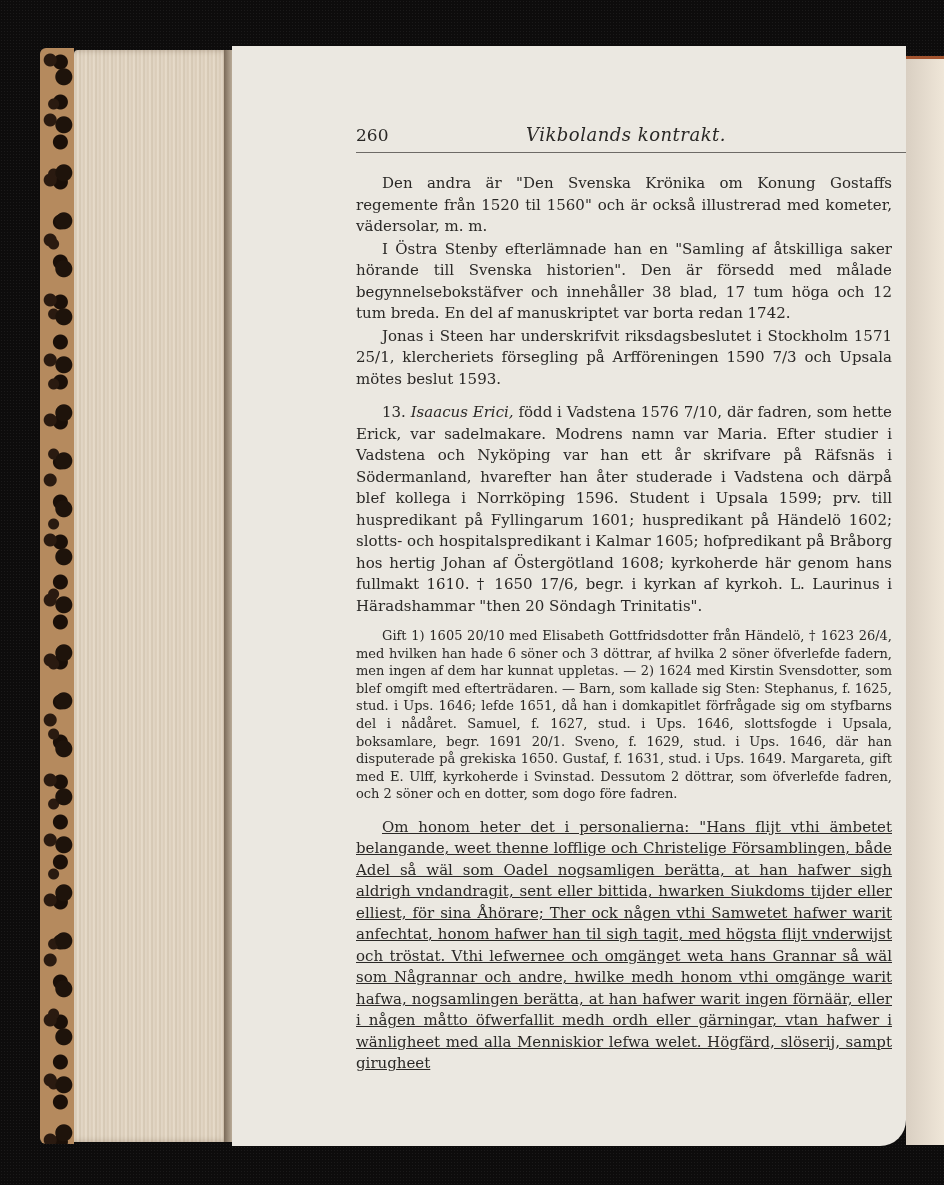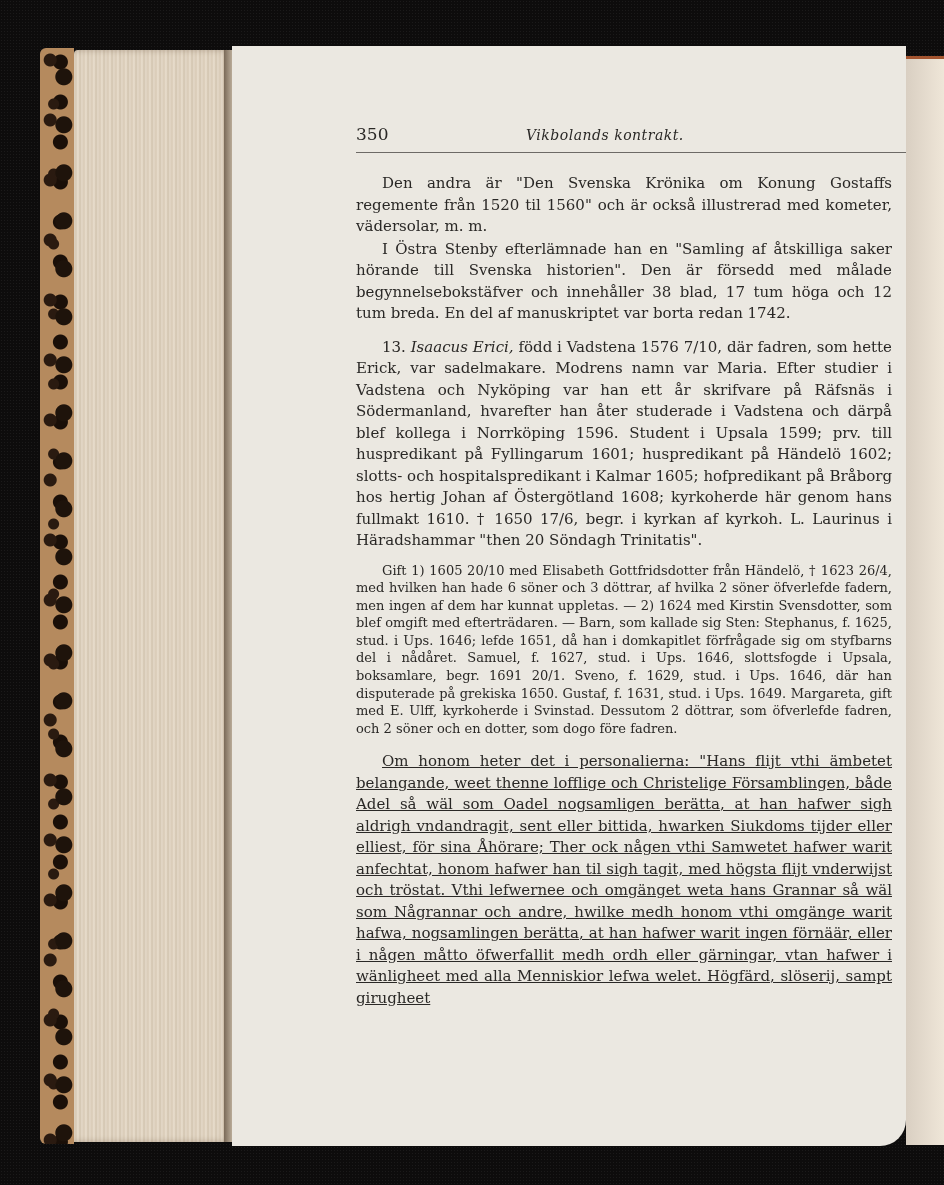--- a/index.html
+++ b/index.html
@@ -44,47 +44,48 @@
     .content {
       position: absolute; left: 356px; top: 124px; width: 536px;
       color: #2a2826;
     }
     .running-head {
       display: flex; align-items: baseline; position: relative;
       height: 26px; border-bottom: 1px solid #6d6a66; padding-bottom: 2px;
       width: 550px;
     }
     .page-number { font-size: 17px; width: 170px; }
-    .running-title { font-style: italic; font-size: 14px; letter-spacing: 0.5px; }
+    .running-title { font-style: italic; font-size: 18px; letter-spacing: 0.5px; }
     .body-text { margin-top: 20px; font-size: 15px; line-height: 21.5px; text-align: justify; }
     .body-text p { margin: 0; text-indent: 26px; }
     .body-text p + p { margin-top: 1px; }
     .section-gap { margin-top: 12px !important; }
     .notes { font-size: 13px; line-height: 17.6px; margin-top: 10px; text-align: justify; }
     .notes p { margin: 0; text-indent: 26px; }
     .entry-name { font-weight: normal; font-style: italic; }
   </style>
 </head>
 <body>
 
 <div class="cover-edge"></div>
 <div class="page-stack"></div>
 <div class="gutter"></div>
 <div class="page"></div>
 <div class="next-page"></div>
 
 <div class="content">
   <div class="running-head">
-    <span class="page-number">350</span>
+    <span class="page-number">260</span>
     <span class="running-title">Vikbolands kontrakt.</span>
   </div>
 
   <div class="body-text">
     <p>Den andra är "Den Svenska Krönika om Konung Gostaffs regemente från 1520 til 1560" och är också illustrerad med kometer, vädersolar, m. m.</p>
     <p>I Östra Stenby efterlämnade han en "Samling af åtskilliga saker hörande till Svenska historien". Den är försedd med målade begynnelsebokstäfver och innehåller 38 blad, 17 tum höga och 12 tum breda. En del af manuskriptet var borta redan 1742.</p>
+    <p>Jonas i Steen har underskrifvit riksdagsbeslutet i Stockholm 1571 25/1, klercheriets försegling på Arfföreningen 1590 7/3 och Upsala mötes beslut 1593.</p>
     <p class="section-gap"><span>13.</span> <span class="entry-name">Isaacus Erici,</span> <span>född i Vadstena 1576 7/10, där fadren, som hette Erick, var sadelmakare. Modrens namn var Maria. Efter studier i Vadstena och Nyköping var han ett år skrifvare på Räfsnäs i Södermanland, hvarefter han åter studerade i Vadstena och därpå blef kollega i Norrköping 1596. Student i Upsala 1599; prv. till huspredikant på Fyllingarum 1601; huspredikant på Händelö 1602; slotts- och hospitalspredikant i Kalmar 1605; hofpredikant på Bråborg hos hertig Johan af Östergötland 1608; kyrkoherde här genom hans fullmakt 1610. † 1650 17/6, begr. i kyrkan af kyrkoh. L. Laurinus i Häradshammar "then 20 Söndagh Trinitatis".</span></p>
   </div>
 
   <div class="notes">
     <p>Gift 1) 1605 20/10 med Elisabeth Gottfridsdotter från Händelö, † 1623 26/4, med hvilken han hade 6 söner och 3 döttrar, af hvilka 2 söner öfverlefde fadern, men ingen af dem har kunnat uppletas. — 2) 1624 med Kirstin Svensdotter, som blef omgift med efterträdaren. — Barn, som kallade sig Sten: Stephanus, f. 1625, stud. i Ups. 1646; lefde 1651, då han i domkapitlet förfrågade sig om styfbarns del i nådåret. Samuel, f. 1627, stud. i Ups. 1646, slottsfogde i Upsala, boksamlare, begr. 1691 20/1. Sveno, f. 1629, stud. i Ups. 1646, där han disputerade på grekiska 1650. Gustaf, f. 1631, stud. i Ups. 1649. Margareta, gift med E. Ulff, kyrkoherde i Svinstad. Dessutom 2 döttrar, som öfverlefde fadren, och 2 söner och en dotter, som dogo före fadren.</p>
   </div>
 
   <div class="body-text" style="margin-top:14px;text-decoration:underline;">
     <p>Om honom heter det i personalierna: "Hans flijt vthi ämbetet belangande, weet thenne lofflige och Christelige Församblingen, både Adel så wäl som Oadel nogsamligen berätta, at han hafwer sigh aldrigh vndandragit, sent eller bittida, hwarken Siukdoms tijder eller elliest, för sina Åhörare; Ther ock någen vthi Samwetet hafwer warit anfechtat, honom hafwer han til sigh tagit, med högsta flijt vnderwijst och tröstat. Vthi lefwernee och omgänget weta hans Grannar så wäl som Någrannar och andre, hwilke medh honom vthi omgänge warit hafwa, nogsamlingen berätta, at han hafwer warit ingen förnäär, eller i någen måtto öfwerfallit medh ordh eller gärningar, vtan hafwer i wänligheet med alla Menniskior lefwa welet. Högfärd, slöserij, sampt girugheet</p>
   </div>

